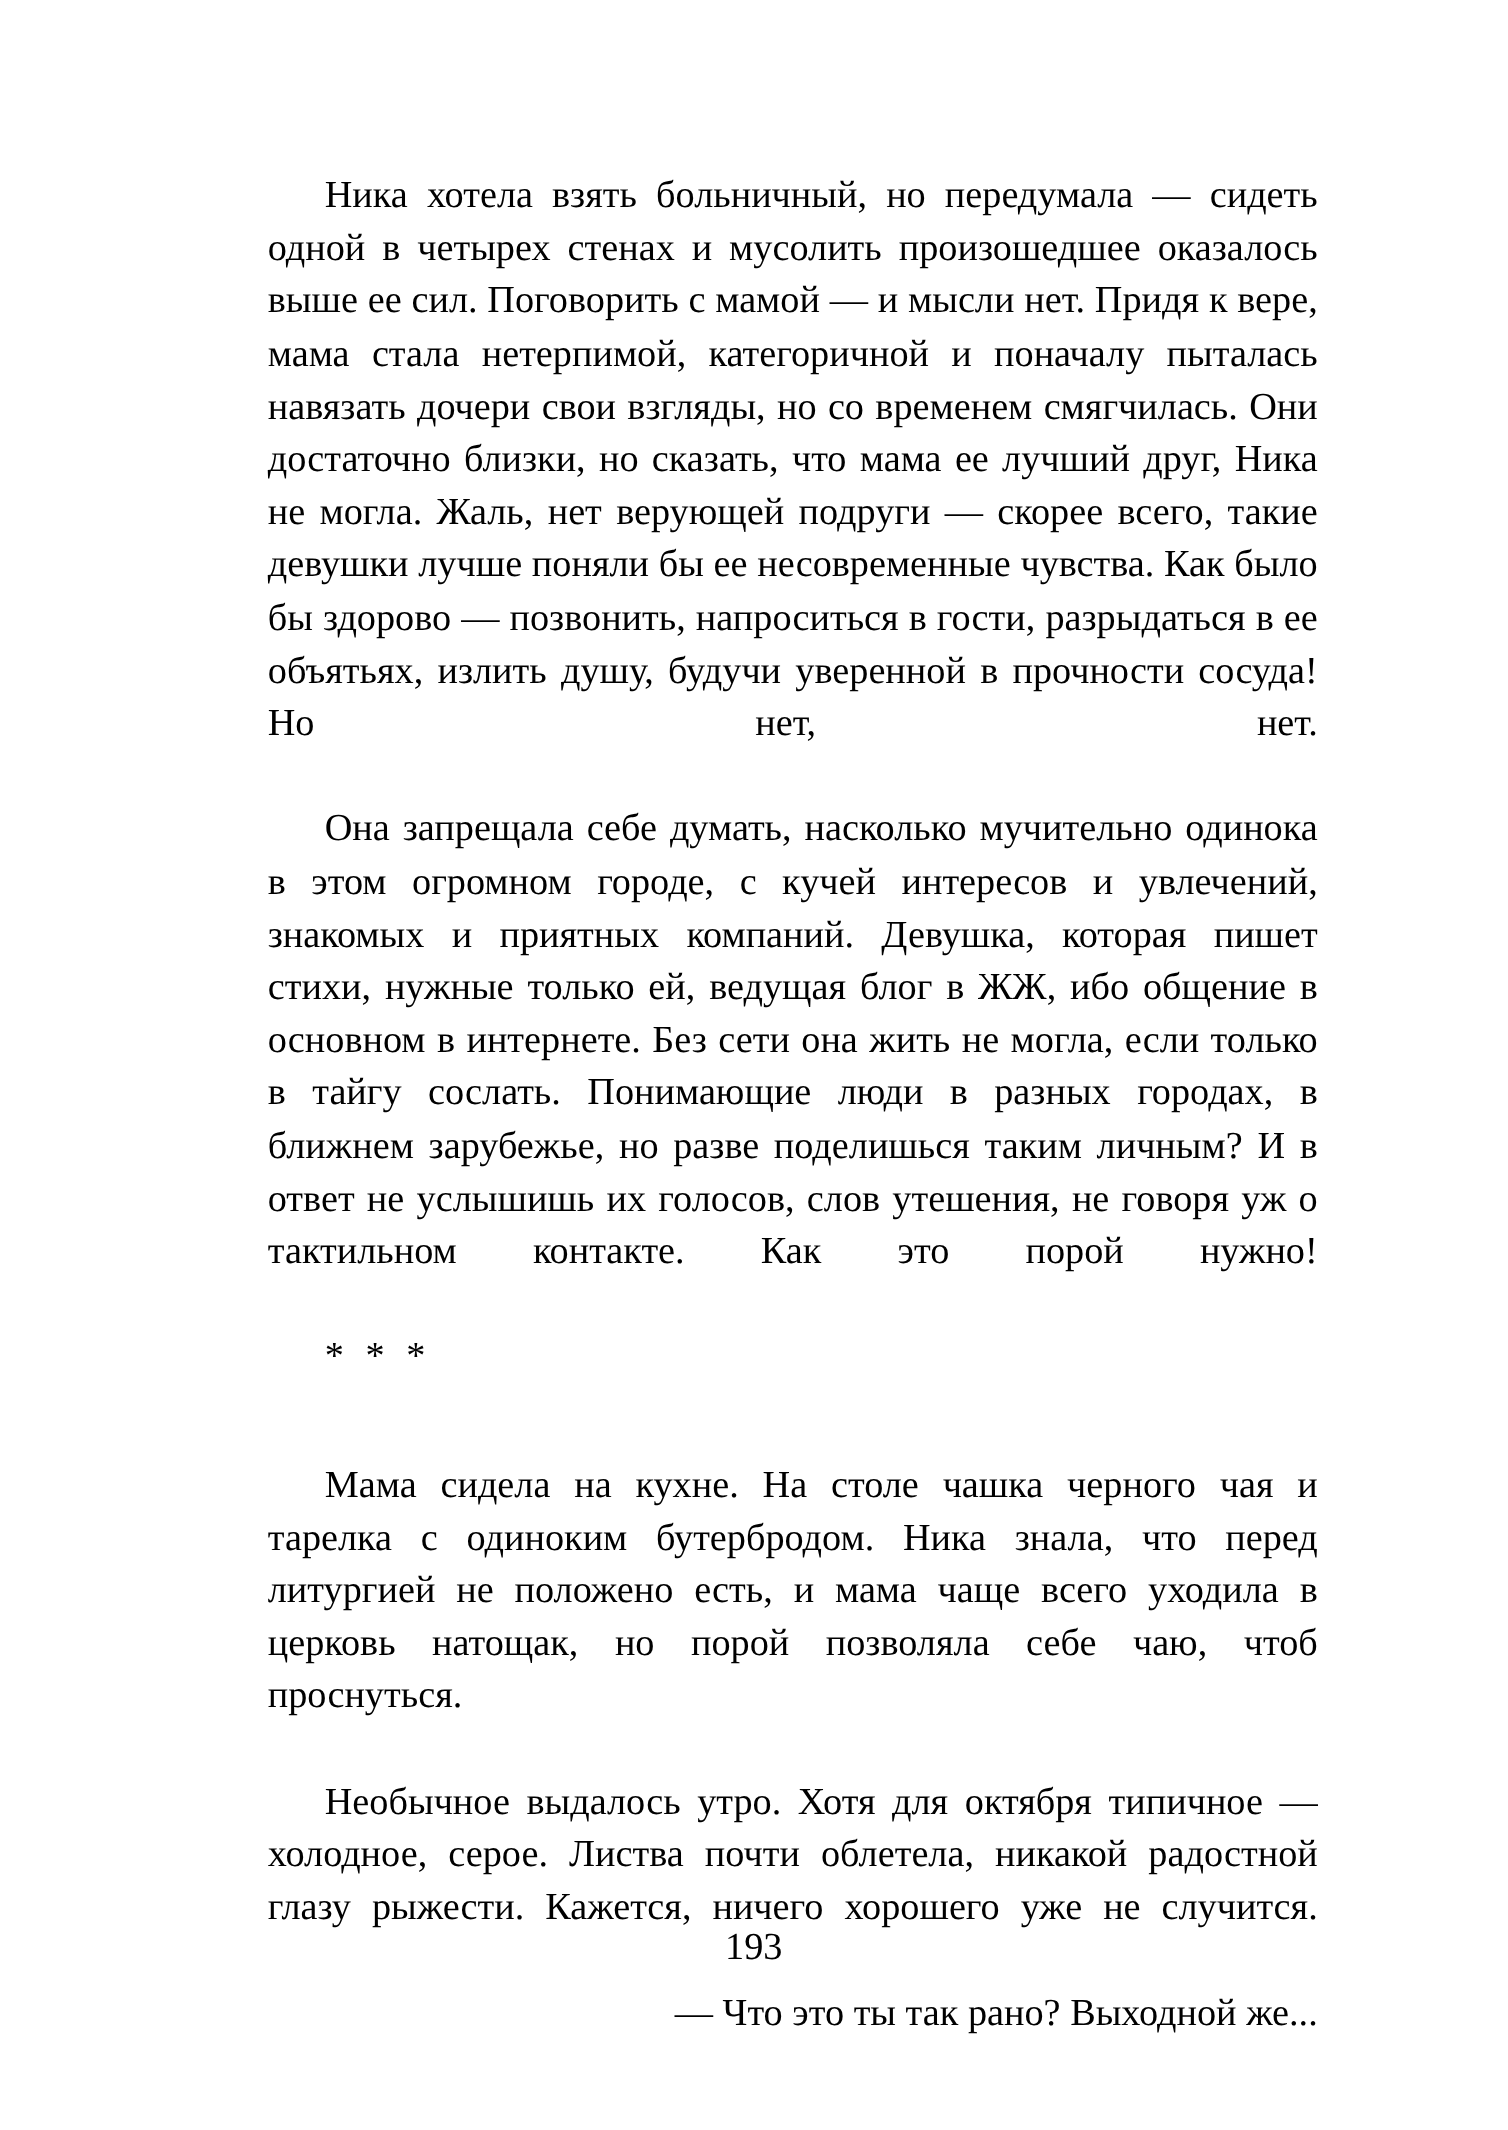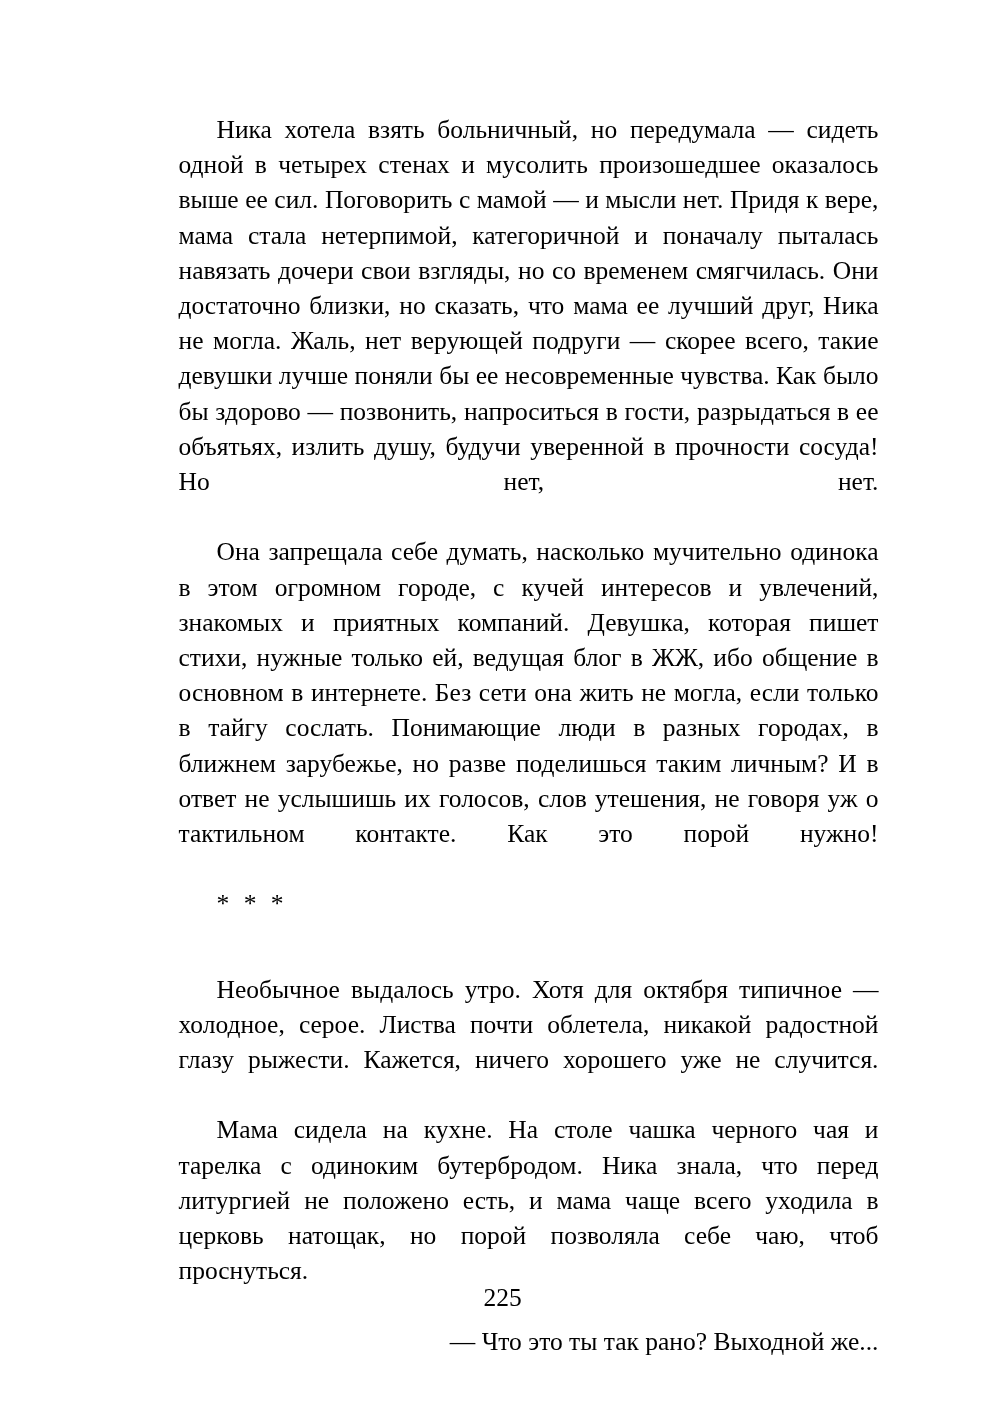--- a/index.html
+++ b/index.html
@@ -78,23 +78,23 @@
   <div class="text-column">
 
     <p class="para">Ника хотела взять больничный, но передумала — сидеть одной в четырех стенах и мусолить произошедшее оказалось выше ее сил. Поговорить с мамой — и мысли нет. Придя к вере, мама стала нетерпимой, категоричной и поначалу пыталась навязать дочери свои взгляды, но со временем смягчилась. Они достаточно близки, но сказать, что мама ее лучший друг, Ника не могла. Жаль, нет верующей подруги — скорее всего, такие девушки лучше поняли бы ее несовременные чувства. Как было бы здорово — позвонить, напроситься в гости, разрыдаться в ее объятьях, излить душу, будучи уверенной в прочности сосуда! Но нет, нет.</p>
 
     <p class="para">Она запрещала себе думать, насколько мучительно одинока в этом огромном городе, с кучей интересов и увлечений, знакомых и приятных компаний. Девушка, которая пишет стихи, нужные только ей, ведущая блог в ЖЖ, ибо общение в основном в интернете. Без сети она жить не могла, если только в тайгу сослать. Понимающие люди в разных городах, в ближнем зарубежье, но разве поделишься таким личным? И в ответ не услышишь их голосов, слов утешения, не говоря уж о тактильном контакте. Как это порой нужно!</p>
 
     <p class="scene-break">* * *</p>
 
     <div class="break-gap"></div>
 
+    <p class="para">Мама сидела на кухне. На столе чашка черного чая и тарелка с одиноким бутербродом. Ника знала, что перед литургией не положено есть, и мама чаще всего уходила в церковь натощак, но порой позволяла себе чаю, чтоб проснуться.</p>
+
     <p class="para">Необычное выдалось утро. Хотя для октября типичное — холодное, серое. Листва почти облетела, никакой радостной глазу рыжести. Кажется, ничего хорошего уже не случится.</p>
-
-    <p class="para">Мама сидела на кухне. На столе чашка черного чая и тарелка с одиноким бутербродом. Ника знала, что перед литургией не положено есть, и мама чаще всего уходила в церковь натощак, но порой позволяла себе чаю, чтоб проснуться.</p>
 
     <p class="dialogue">— Что это ты так рано? Выходной же...</p>
 
   </div>
 
-  <div class="page-number">225</div>
+  <div class="page-number">193</div>
 
 </div>
 
 </body></html>

